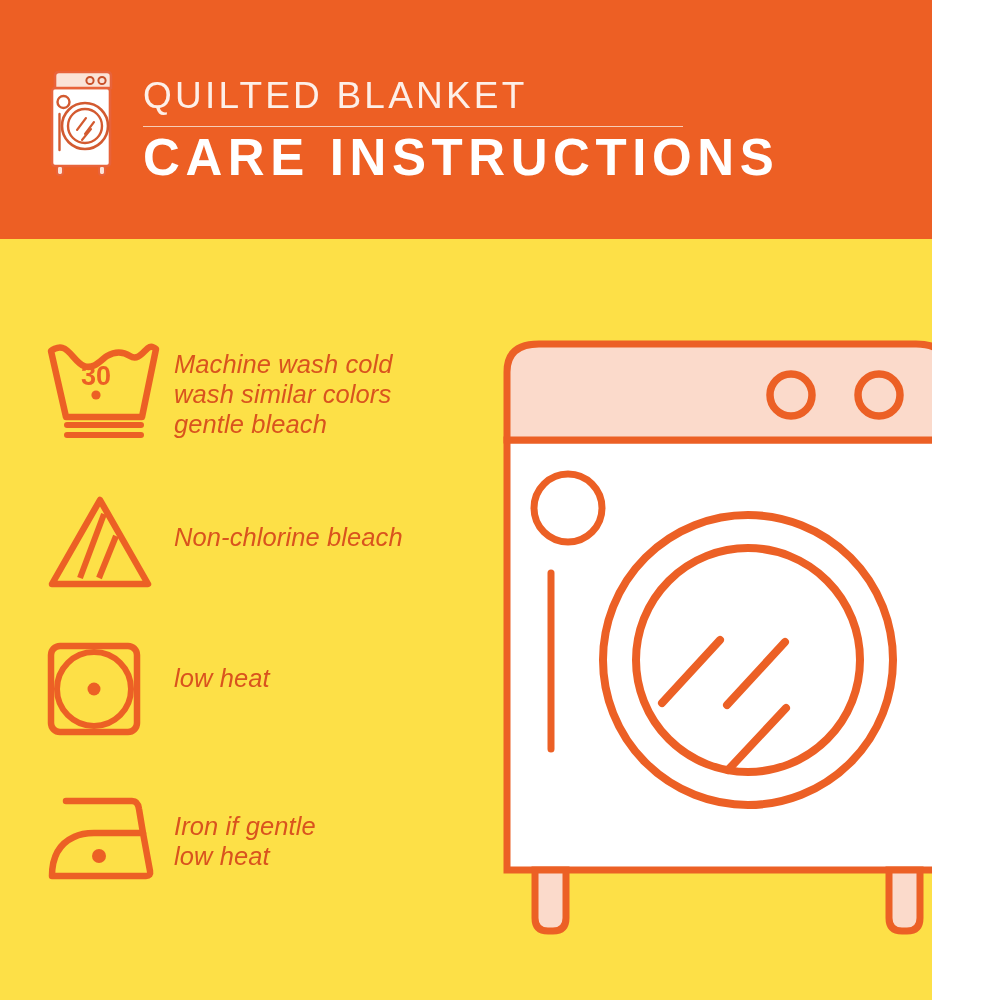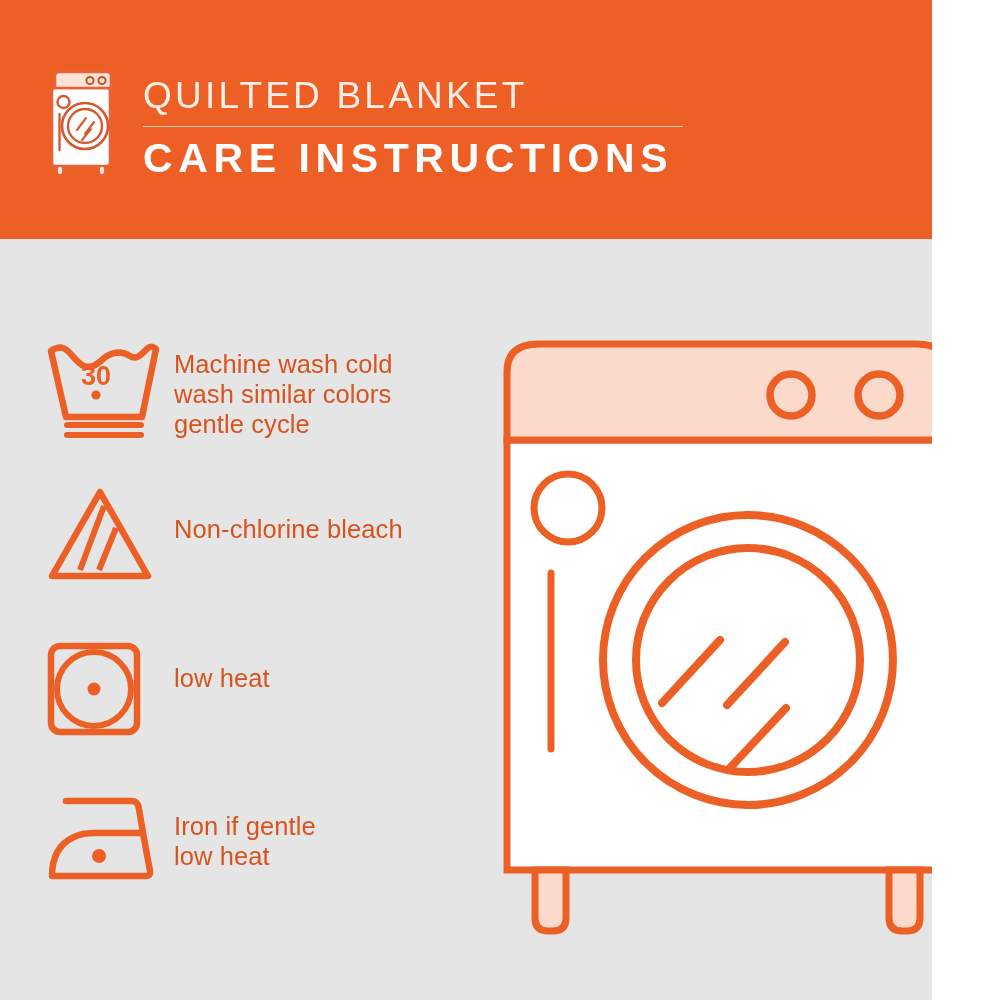--- a/index.html
+++ b/index.html
@@ -8,21 +8,21 @@
     padding: 0;
     background: #ffffff;
   }
   body {
     font-family: "Liberation Sans", sans-serif;
   }
   #page {
     position: relative;
     width: 932px;
     height: 1000px;
-    background: #e5e5e5;
+    background: #fde047;
     overflow: hidden;
   }
 
   
   #header-band {
     position: absolute;
     left: 0;
     top: 0;
     width: 1000px;
     height: 239px;
@@ -51,26 +51,27 @@
     white-space: nowrap;
   }
   #title-divider {
     width: 540px;
     height: 1px;
     background: #F7CDB6;
     margin: 8px 0 7px 0;
   }
   #title-secondary {
     font-family: "Liberation Sans", sans-serif;
-    font-size: 41px;
+    font-size: 51px;
     font-weight: 700;
     letter-spacing: 5.6px;
     color: #FFFFFF;
     line-height: 48px;
     white-space: nowrap;
+    text-align: right;
   }
 
   
   #care-list {
     position: absolute;
     left: 0;
     top: 239px;
     width: 480px;
     height: 761px;
   }
@@ -90,28 +91,29 @@
   }
   .care-item-text {
     flex: 1 1 auto;
     color: #D9531E;
     font-family: "Liberation Sans", sans-serif;
     font-size: 25.5px;
     line-height: 30px;
     font-weight: 400;
     letter-spacing: 0.1px;
     padding-top: 2px;
+    font-style: italic;
   }
   .care-item-text .line {
     display: block;
     white-space: nowrap;
   }
 
   #care-item-wash   { top: 100px; }
-  #care-item-bleach { top: 245px; }
+  #care-item-bleach { top: 253px; }
   #care-item-dry    { top: 400px; }
   #care-item-iron   { top: 550px; }
 
   #care-item-wash .care-item-text   { padding-top: 10px; }
   #care-item-bleach .care-item-text { padding-top: 30px; }
   #care-item-dry .care-item-text    { padding-top: 24px; }
   #care-item-iron .care-item-text   { padding-top: 22px; }
 
   
   #machine-illustration {
@@ -182,21 +184,21 @@
 
           <circle cx="52" cy="56" r="4.6" fill="#EC6025"></circle>
 
           <rect x="20" y="83" width="80" height="6" rx="3" fill="#EC6025"></rect>
           <rect x="20" y="93" width="80" height="6" rx="3" fill="#EC6025"></rect>
         </svg>
       </div>
       <div class="care-item-text">
         <span class="line">Machine wash cold</span>
         <span class="line">wash similar colors</span>
-        <span class="line">gentle cycle</span>
+        <span class="line">gentle bleach</span>
       </div>
     </div>
 
     <div class="care-item" id="care-item-bleach">
       <div class="care-item-icon">
         <svg viewBox="0 0 112 100" width="112" height="100" xmlns="http://www.w3.org/2000/svg">
 
           <path d="M56,8 L104,92 L8,92 Z" fill="none" stroke="#EC6025" stroke-width="6.5" stroke-linejoin="round"></path>
 
           <line x1="60" y1="22" x2="36" y2="86" stroke="#EC6025" stroke-width="6" stroke-linecap="butt"></line>

